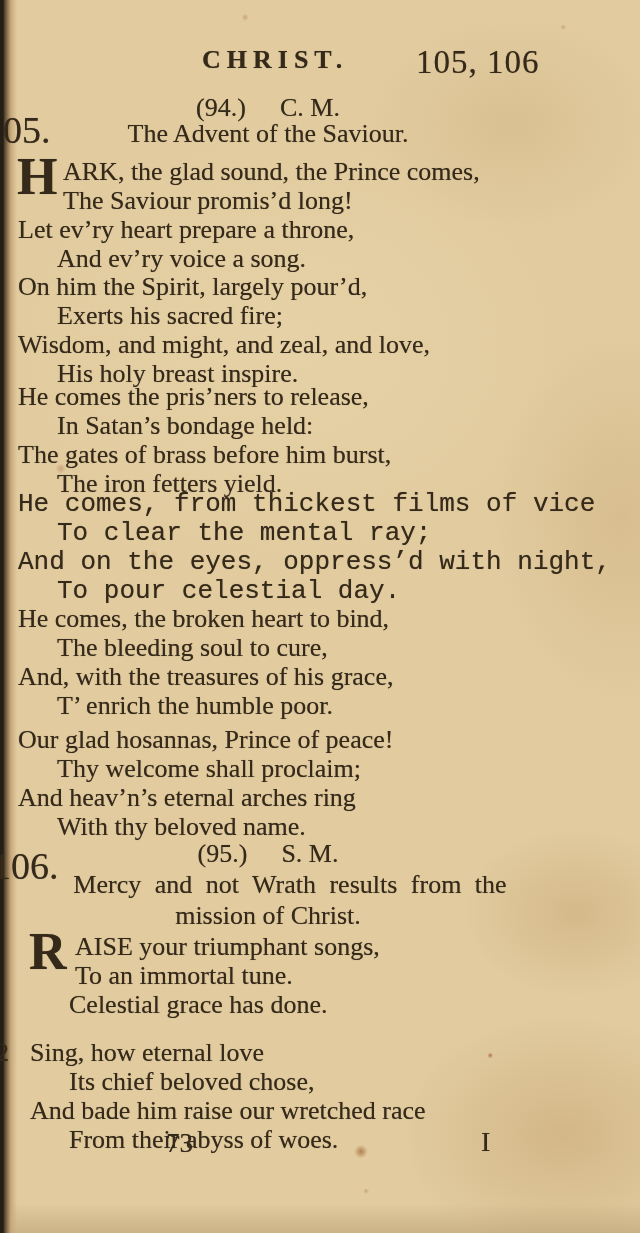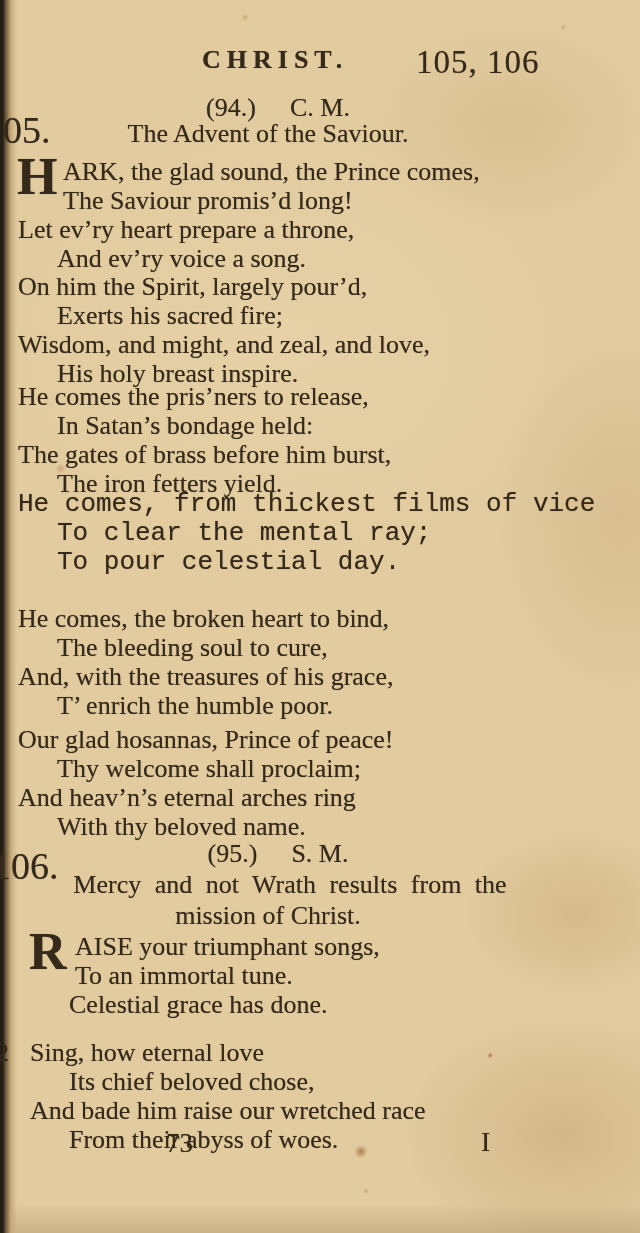--- a/index.html
+++ b/index.html
@@ -24,21 +24,21 @@
       radial-gradient(ellipse 160px 120px at 90% 74%, rgba(168,122,66,0.22), rgba(168,122,66,0) 70%),
       radial-gradient(ellipse 230px 170px at 88% 92%, rgba(168,122,66,0.25), rgba(168,122,66,0) 70%),
       radial-gradient(ellipse 180px 260px at 97% 42%, rgba(172,128,70,0.18), rgba(172,128,70,0) 70%),
       radial-gradient(ellipse 200px 150px at 80% 10%, rgba(172,128,70,0.14), rgba(172,128,70,0) 70%),
       radial-gradient(ellipse 400px 320px at 45% 28%, rgba(240,222,180,0.35), rgba(240,222,180,0) 70%);
   }
   .abs { position:absolute; }
   .running-title { left:202px; top:45px; font-size:26px; font-weight:bold; letter-spacing:6px; }
   .page-numbers  { left:416px; top:44px; font-size:33px; letter-spacing:1px; }
   .hymn-number   { font-size:38px; }
-  .meter-row     { left:28px; width:500px; text-align:center; font-size:26px; }
+  .meter-row     { left:18px; width:500px; text-align:center; font-size:26px; }
   .meter-row .meter-name { margin-left:34px; }
   .hymn-title    { left:18px; width:500px; text-align:center; font-size:26px; }
   .title-wide    { word-spacing:7px; }
   .stanza { left:18px; width:600px; }
   .stanza.shifted { left:30px; }
   .line   { font-size:26px; line-height:29px; white-space:nowrap; }
   .line.indent { padding-left:39px; }
   .line.dc     { padding-left:45px; }
   .dropcap {
     position:absolute; left:-1px; top:-1px;
@@ -79,20 +79,21 @@
   <div class="abs stanza" style="top:382px;">
     <div class="line">He comes the pris’ners to release,</div>
     <div class="line indent">In Satan’s bondage held:</div>
     <div class="line">The gates of brass before him burst,</div>
     <div class="line indent">The iron fetters yield.</div>
   </div>
 
   <div class="abs stanza" style="top:490px;font-family:Liberation Mono, monospace;">
     <div class="line">He comes, from thickest films of vice</div>
     <div class="line indent">To clear the mental ray;</div>
+    <div class="line">And on the eyes, oppress’d with night,</div>
     <div class="line indent">To pour celestial day.</div>
   </div>
 
   <div class="abs stanza" style="top:604px;">
     <div class="line">He comes, the broken heart to bind,</div>
     <div class="line indent">The bleeding soul to cure,</div>
     <div class="line">And, with the treasures of his grace,</div>
     <div class="line indent">T’ enrich the humble poor.</div>
   </div>
 

